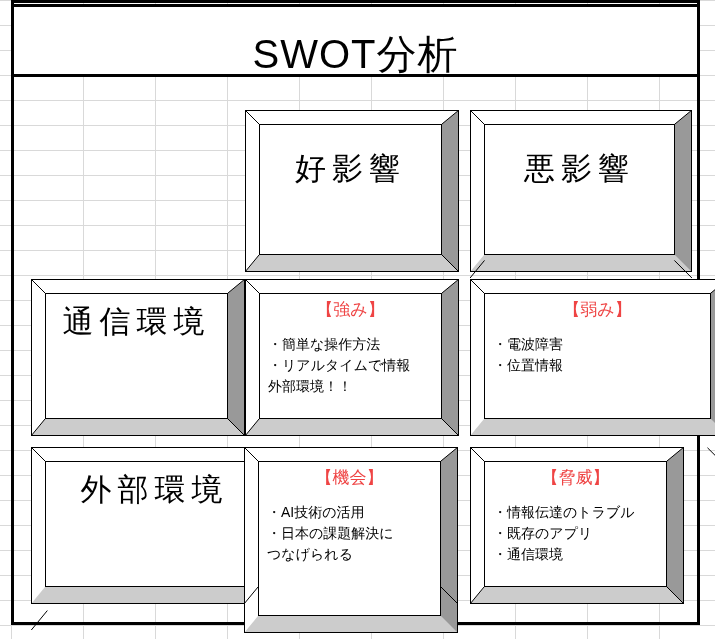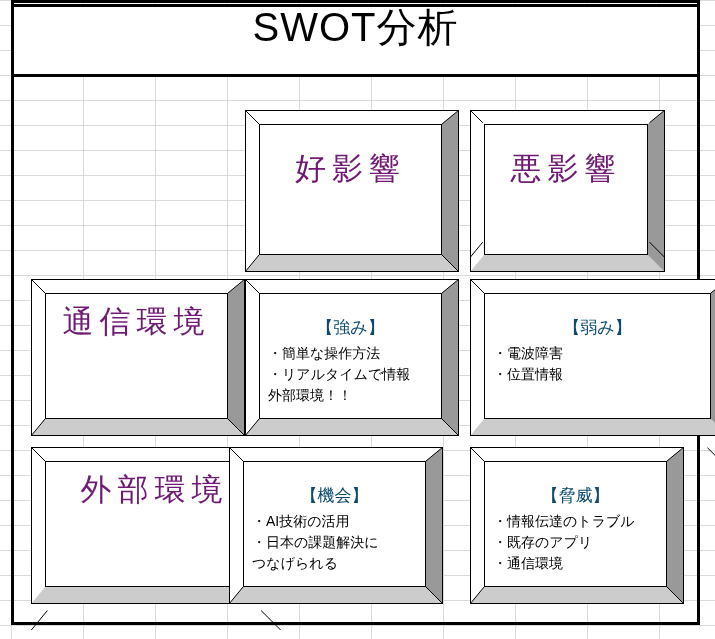--- a/index.html
+++ b/index.html
@@ -41,21 +41,21 @@
   #title-box {
     position: absolute;
     left: 11px;
     top: 4px;
     width: 689px;
     height: 73px;
     box-sizing: border-box;
     border: 3px solid #000000;
     background: #ffffff;
     display: flex;
-    align-items: flex-start;
+    align-items: flex-end;
     justify-content: center;
   }
   #title-text {
     font-size: 40px;
     line-height: 1;
     color: #000000;
     letter-spacing: 1px;
     white-space: nowrap;
   }
 
@@ -99,35 +99,34 @@
   }
 
   
   .hdr .bevel-content {
     justify-content: flex-start;
   }
   .hdr-text {
     font-size: 31px;
     line-height: 1.15;
     letter-spacing: 6px;
-    color: #701a75;
+    color: #000000;
     white-space: nowrap;
   }
 
   
   .quad-title {
     font-size: 17px;
     line-height: 1.35;
-    color: #0c4a6e;
+    color: #ef4444;
     text-align: center;
     white-space: nowrap;
-    margin-top: 18px;
   }
   .quad-list {
-    margin: 3px;
+    margin: 12px;
     padding: 0;
     list-style: none;
     width: 100%;
   }
   .quad-list li {
     font-size: 14px;
     line-height: 1.52;
     color: #000000;
     text-align: left;
     text-indent: 0;
@@ -156,21 +155,21 @@
       <line x1="0" y1="0" x2="14" y2="14" stroke="#000" stroke-width="1" vector-effect="non-scaling-stroke"></line>
       <line x1="214" y1="0" x2="197" y2="14" stroke="#000" stroke-width="1" vector-effect="non-scaling-stroke"></line>
       <line x1="0" y1="162" x2="14" y2="145" stroke="#000" stroke-width="1" vector-effect="non-scaling-stroke"></line>
       <line x1="214" y1="162" x2="197" y2="145" stroke="#000" stroke-width="1" vector-effect="non-scaling-stroke"></line>
     </svg>
     <div class="bevel-content" style="left:15px; top:15px; right:18px; bottom:18px; padding-top:26px;">
       <div class="hdr-text">好影響</div>
     </div>
   </div>
 
-  <div class="bevel-box hdr" style="left:470px; top:110px; width:195px; height:162px;">
+  <div class="bevel-box hdr" style="left:470px; top:110px; width:222px; height:162px;">
     <div class="bevel-frame" style="border-width:14px 17px 17px 14px;"></div>
     <div class="bevel-outline"></div>
     <div class="bevel-inner-outline" style="left:14px; top:14px; right:17px; bottom:17px;"></div>
     <svg class="diag-mask" viewBox="0 0 214 162" preserveAspectRatio="none">
       <line x1="0" y1="0" x2="14" y2="14" stroke="#000" stroke-width="1" vector-effect="non-scaling-stroke"></line>
       <line x1="214" y1="0" x2="197" y2="14" stroke="#000" stroke-width="1" vector-effect="non-scaling-stroke"></line>
       <line x1="0" y1="162" x2="14" y2="145" stroke="#000" stroke-width="1" vector-effect="non-scaling-stroke"></line>
       <line x1="214" y1="162" x2="197" y2="145" stroke="#000" stroke-width="1" vector-effect="non-scaling-stroke"></line>
     </svg>
     <div class="bevel-content" style="left:15px; top:15px; right:18px; bottom:18px; padding-top:26px;">
@@ -240,21 +239,21 @@
     </svg>
     <div class="bevel-content" style="left:15px; top:15px; right:18px; bottom:18px; padding-top:5px;">
       <div class="quad-title">【弱み】</div>
       <ul class="quad-list">
         <li>・電波障害</li>
         <li>・位置情報</li>
       </ul>
     </div>
   </div>
 
-  <div class="bevel-box quad" style="left:229px; top:447px; width:214px; height:157px;">
+  <div class="bevel-box quad" style="left:244px; top:447px; width:214px; height:186px;">
     <div class="bevel-frame" style="border-width:14px 17px 17px 14px;"></div>
     <div class="bevel-outline"></div>
     <div class="bevel-inner-outline" style="left:14px; top:14px; right:17px; bottom:17px;"></div>
     <svg class="diag-mask" viewBox="0 0 214 157" preserveAspectRatio="none">
       <line x1="0" y1="0" x2="14" y2="14" stroke="#000" stroke-width="1" vector-effect="non-scaling-stroke"></line>
       <line x1="214" y1="0" x2="197" y2="14" stroke="#000" stroke-width="1" vector-effect="non-scaling-stroke"></line>
       <line x1="0" y1="157" x2="14" y2="140" stroke="#000" stroke-width="1" vector-effect="non-scaling-stroke"></line>
       <line x1="214" y1="157" x2="197" y2="140" stroke="#000" stroke-width="1" vector-effect="non-scaling-stroke"></line>
     </svg>
     <div class="bevel-content" style="left:15px; top:15px; right:18px; bottom:18px; padding-top:5px;">

